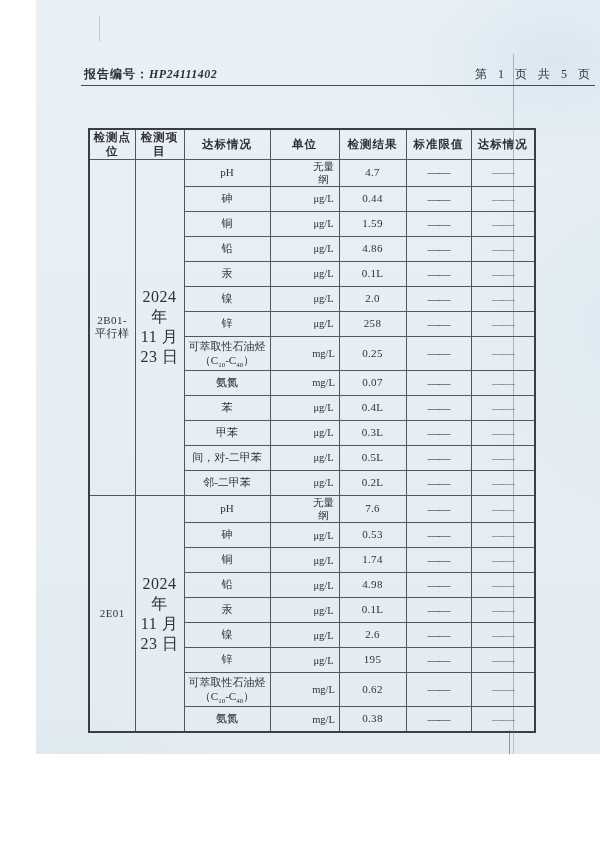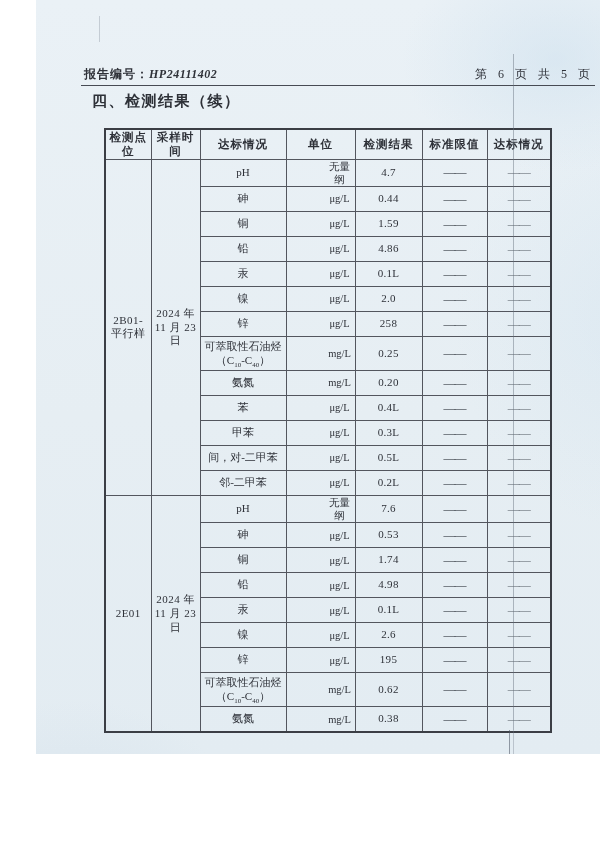--- a/index.html
+++ b/index.html
@@ -19,38 +19,38 @@
   
   .report-line{position:absolute;left:48px;top:66px;font-size:12px;white-space:nowrap;}
   .report-label{font-weight:bold;letter-spacing:1px;}
   .report-number{font-style:italic;font-weight:bold;letter-spacing:.5px;}
   .page-info{position:absolute;right:42px;top:66px;font-size:12px;letter-spacing:4px;white-space:nowrap;}
   .header-rule{position:absolute;left:45px;top:85px;width:514px;height:1px;background:#474b54;}
   .doc-title{position:absolute;left:56px;top:92px;font-size:15px;font-weight:bold;letter-spacing:1.5px;}
 
   
   .results-table{
-    position:absolute;left:68px;top:128px;
+    position:absolute;left:52px;top:128px;
     border-collapse:collapse;table-layout:fixed;
     border:2px solid #3b3e45;
   }
   .results-table th,.results-table td{
     border:1px solid #53565e;
     text-align:center;vertical-align:middle;
     padding:0 2px;
     font-size:11px;line-height:1.25;
     overflow:hidden;
   }
   .results-table thead th{
     height:26px;font-size:11.5px;font-weight:bold;letter-spacing:1px;
   }
   .results-table td{height:24px;}
   tr.tall td{height:33px;}
   td.point{word-break:break-all;padding:12px 4px;letter-spacing:.5px;}
-  td.time{white-space:pre-line;font-size:11px;letter-spacing:.5px;}
+  td.time{white-space:pre-line;font-size:16px;letter-spacing:.5px;}
   td.item{padding:0 0;}
   td.item sub{font-size:7px;line-height:0;}
   td.unit{font-size:10.5px;padding-left:40px;}
   td.result{font-size:11px;letter-spacing:.3px;}
   td.std{color:#40454d;letter-spacing:-1px;font-size:12px;}
   td.comp{color:#70777f;letter-spacing:-1px;font-size:12px;}
 
   
   .crease-main{position:absolute;left:477px;top:54px;width:1px;height:676px;background:rgba(98,108,122,.45);}
   .crease-below-a{position:absolute;left:473px;top:730px;width:1px;height:113px;background:rgba(72,82,96,.55);}
@@ -60,39 +60,38 @@
 </head>
 <body>
 
 <div class="page">
 
   <div class="edge-mark"></div>
 
   <div class="report-line">
     <span class="report-label">报告编号：</span><span class="report-number">HP24111402</span>
   </div>
-  <div class="page-info">第 6 页 共 5 页</div>
+  <div class="page-info">第 1 页 共 5 页</div>
   <div class="header-rule"></div>
 
-  <div class="doc-title">四、检测结果（续）</div>
 
   <table class="results-table">
     <colgroup>
       <col style="width:46px">
         <col style="width:49px">
         <col style="width:86px">
       <col style="width:69px">
         <col style="width:67px">
         <col style="width:65px">
         <col style="width:64px">
     </colgroup>
     <thead>
       <tr>
           <th>检测点位</th>
-          <th>采样时间</th>
+          <th>检测项目</th>
           <th>达标情况</th>
           <th>单位</th>
           <th>检测结果</th>
           <th>标准限值</th>
           <th>达标情况</th>
         </tr>
     </thead>
     <tbody>
         <tr>
           <td class="point" rowspan="13">2B01-平行样</td>
@@ -149,21 +148,21 @@
         <tr class="tall">
           <td class="item">可萃取性石油烃（C<sub>10</sub>-C<sub>40</sub>）</td>
           <td class="unit">mg/L</td>
           <td class="result">0.25</td>
           <td class="std">——</td>
           <td class="comp">——</td>
         </tr>
         <tr>
           <td class="item">氨氮</td>
           <td class="unit">mg/L</td>
-          <td class="result">0.20</td>
+          <td class="result">0.07</td>
           <td class="std">——</td>
           <td class="comp">——</td>
         </tr>
         <tr>
           <td class="item">苯</td>
           <td class="unit">μg/L</td>
           <td class="result">0.4L</td>
           <td class="std">——</td>
           <td class="comp">——</td>
         </tr>

